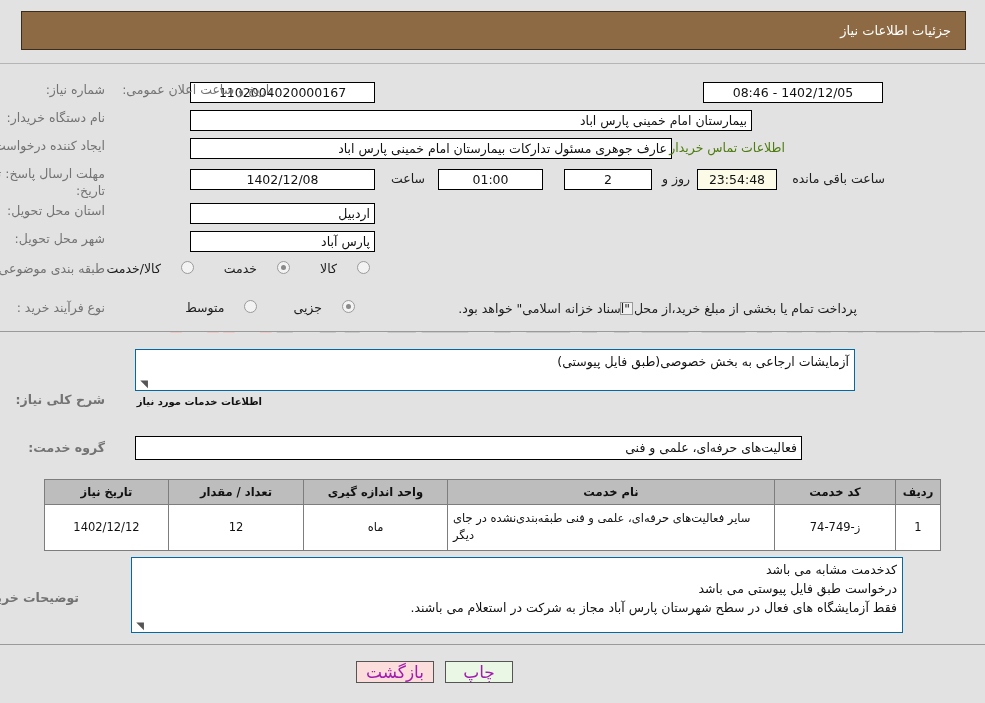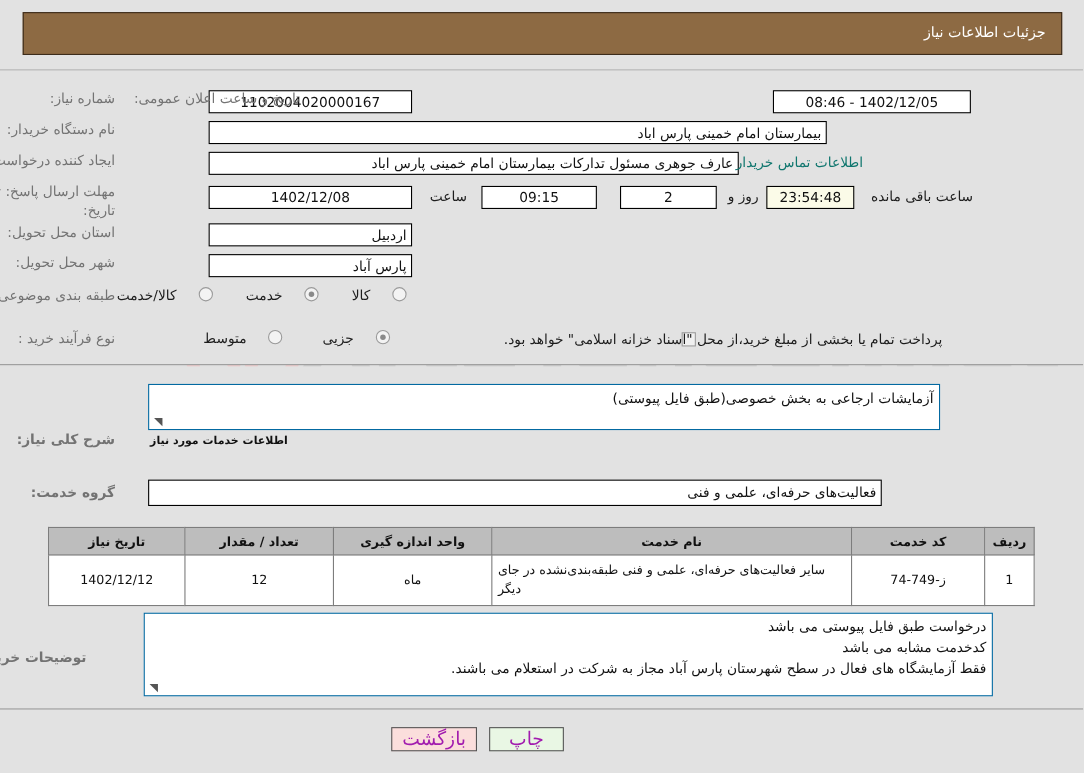--- a/index.html
+++ b/index.html
@@ -95,21 +95,21 @@
     font-size:12.5px;
     color:#111;
     padding:0 4px;
     text-align:center;
     white-space:nowrap;
     overflow:hidden;
   }
   .fld.rtltext{text-align:right;}
   .fld.yellow{background:#fbfbe8;}
   .link{
-    color:#0f766e;
+    color:#4d7c0f;
     font-size:12.5px;
     text-decoration:none;
     white-space:nowrap;
     cursor:pointer;
   }
   .plain{font-size:12.5px;color:#1c1c1c;white-space:nowrap;}
 
   
   .radio{
     width:13px;height:13px;border-radius:50%;
@@ -252,21 +252,21 @@
 
   <div class="row" style="top:166px;right:880px;z-index:4;">
     <span class="lbl two-line" style="text-align:right;">
       <span>مهلت ارسال پاسخ: تا</span><br>
       <span>تاریخ:</span>
     </span>
   </div>
   <div class="fld" style="position:absolute;top:169px;right:610px;width:185px;z-index:4;">1402/12/08</div>
 
   <span class="plain" style="position:absolute;top:171px;right:560px;z-index:4;">ساعت</span>
-  <div class="fld" style="position:absolute;top:169px;right:442px;width:105px;z-index:4;">09:15</div>
+  <div class="fld" style="position:absolute;top:169px;right:442px;width:105px;z-index:4;">01:00</div>
 
   <div class="fld" style="position:absolute;top:169px;right:333px;width:88px;z-index:4;">2</div>
   <span class="plain" style="position:absolute;top:171px;right:295px;z-index:4;">روز و</span>
   <div class="fld yellow" style="position:absolute;top:169px;right:208px;width:80px;z-index:4;">23:54:48</div>
   <span class="plain" style="position:absolute;top:171px;right:100px;z-index:4;">ساعت باقی مانده</span>
 
   <div class="row" style="top:203px;right:880px;z-index:4;">
     <span class="lbl">استان محل تحویل:</span>
   </div>
   <div class="fld rtltext" style="position:absolute;top:203px;right:610px;width:185px;z-index:4;">اردبیل</div>
@@ -341,22 +341,22 @@
         <td class="svc">سایر فعالیت‌های حرفه‌ای، علمی و فنی طبقه‌بندی‌نشده در جای دیگر</td>
         <td>ماه</td>
         <td>12</td>
         <td>1402/12/12</td>
       </tr>
     </tbody>
   </table>
 
   <span class="lbl bold-lbl" style="position:absolute;top:590px;right:906px;z-index:4;">توضیحات خریدار:</span>
   <div class="ta" style="top:557px;right:82px;width:772px;height:76px;z-index:4;">
+    <div>کدخدمت مشابه می باشد</div>
     <div>درخواست طبق فایل پیوستی می باشد</div>
-    <div>کدخدمت مشابه می باشد</div>
     <div>فقط آزمایشگاه های فعال در سطح شهرستان پارس آباد مجاز به شرکت در استعلام می باشند.</div>
     <span class="grip">◥</span>
   </div>
 
   <div class="btn print" style="top:661px;right:472px;width:68px;z-index:4;">چاپ</div>
   <div class="btn back" style="top:661px;right:551px;width:78px;z-index:4;">بازگشت</div>
 
 </div>
 
 </body></html>

